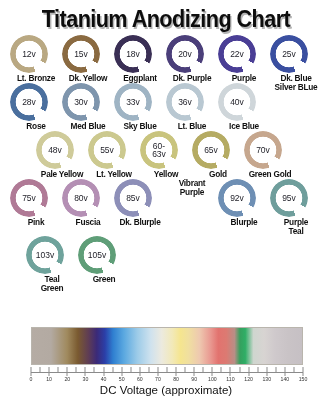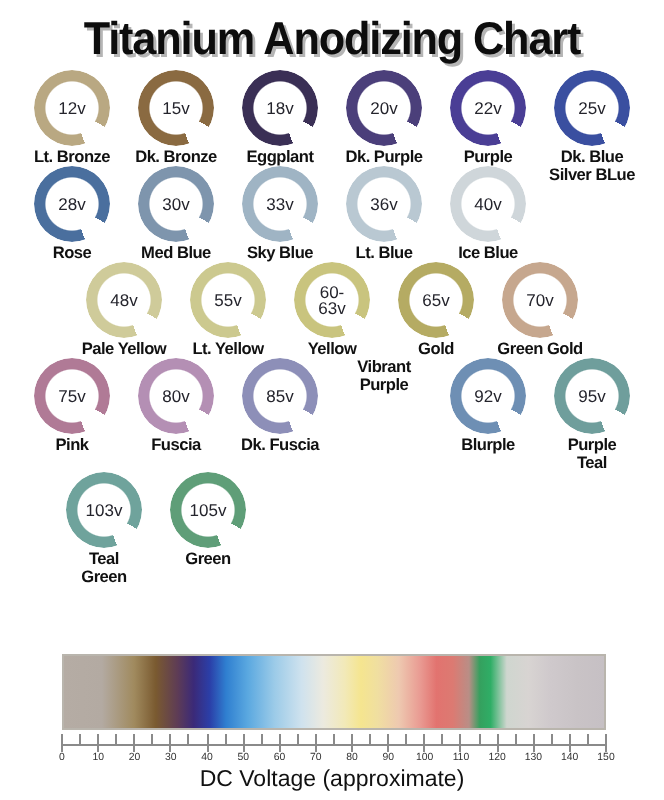--- a/index.html
+++ b/index.html
@@ -32,21 +32,20 @@
   .row{
     display:flex;
     justify-content:center;
     align-items:flex-start;
   }
   .row.left{justify-content:flex-start;padding-left:20px;}
   .cell{
     width:52px;
     display:flex;
     flex-direction:column;
-    align-items:center;
     margin:0 0px;
   }
 
   
   .ring{
     position:relative;
     width:38px;height:38px;
     border-radius:50%;
     display:flex;align-items:center;justify-content:center;
     margin-bottom:1px;
@@ -146,21 +145,21 @@
         <div class="cell">
           <div class="ring" style="--c: #b9a882;">
             <span class="volt">12v</span>
           </div>
           <div class="cname">Lt. Bronze</div>
         </div>
         <div class="cell">
           <div class="ring" style="--c: #8a6a41;">
             <span class="volt">15v</span>
           </div>
-          <div class="cname">Dk. Bronze</div>
+          <div class="cname">Dk. Yellow</div>
         </div>
         <div class="cell">
           <div class="ring" style="--c: #3a2f55;">
             <span class="volt">18v</span>
           </div>
           <div class="cname">Eggplant</div>
         </div>
         <div class="cell">
           <div class="ring" style="--c: #4b3f7a;">
             <span class="volt">20v</span>
@@ -258,21 +257,21 @@
         <div class="cell">
           <div class="ring" style="--c: #b48fb4;">
             <span class="volt">80v</span>
           </div>
           <div class="cname">Fuscia</div>
         </div>
         <div class="cell">
           <div class="ring" style="--c: #8d8fb8;">
             <span class="volt">85v</span>
           </div>
-          <div class="cname">Dk. Fuscia</div>
+          <div class="cname">Dk. Blurple</div>
         </div>
         <div class="cell">
           <div class="cname">Vibrant
 Purple</div>
         </div>
         <div class="cell">
           <div class="ring" style="--c: #6e8fb4;">
             <span class="volt">92v</span>
           </div>
           <div class="cname">Blurple</div>

